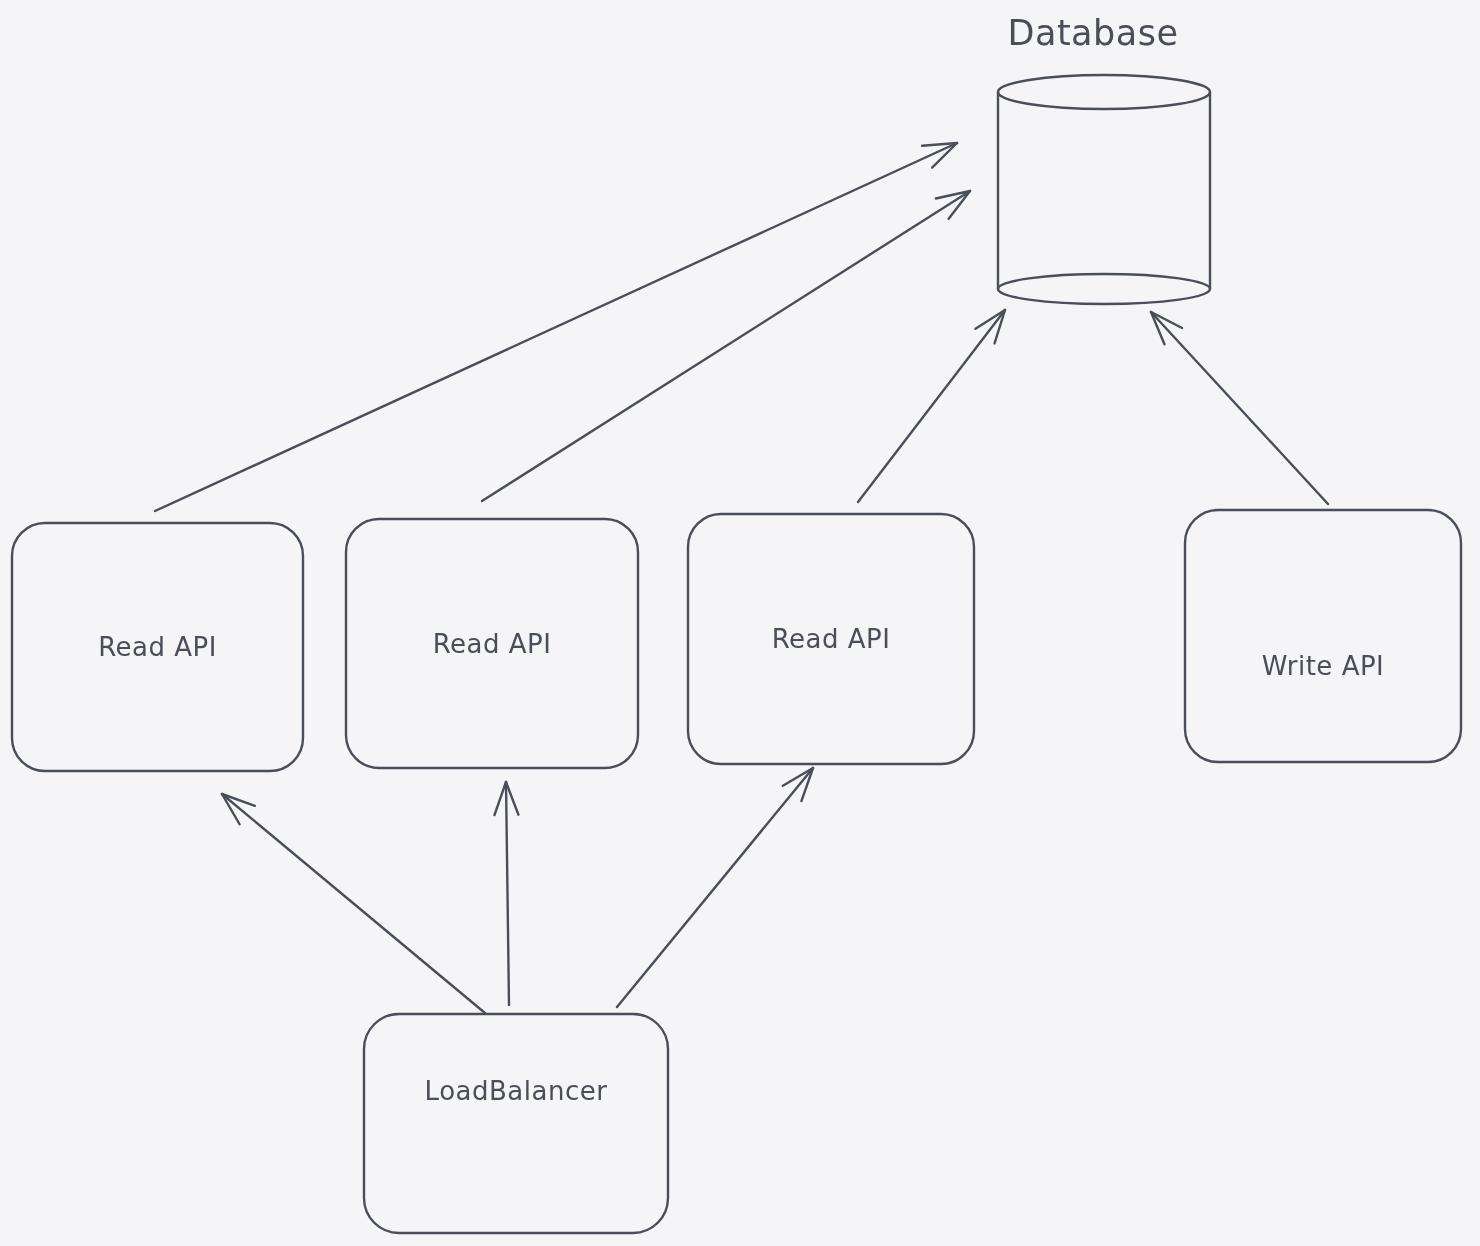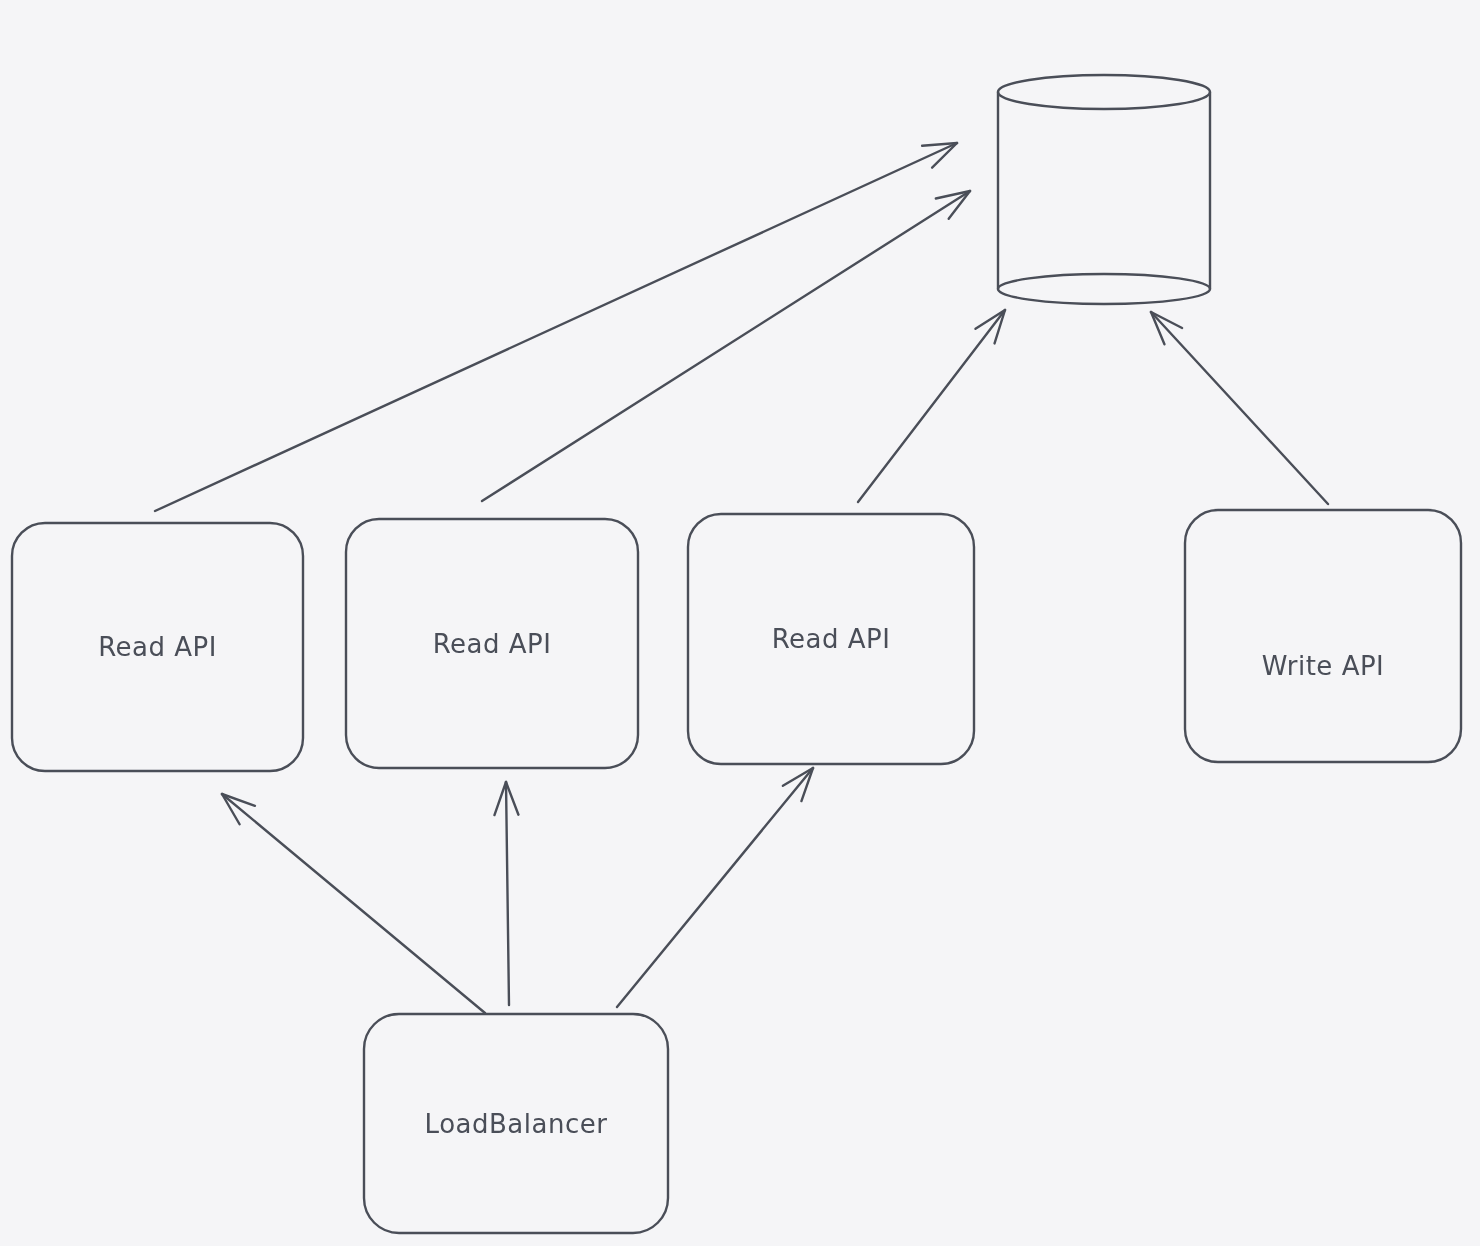--- a/index.html
+++ b/index.html
@@ -115,24 +115,25 @@
         <line x1="506" y1="782" x2="494.44192812440195" y2="815.036509720588"></line>
         <line x1="506" y1="782" x2="518.4426029124791" y2="814.7136306875647"></line>
       </g>
     <g class="ink">
         <line x1="617" y1="1007" x2="813" y2="768"></line>
         <line x1="813" y1="768" x2="782.8714974794834" y2="785.8121681968037"></line>
         <line x1="813" y1="768" x2="801.4313640330355" y2="801.0328118976247"></line>
       </g>
   </svg>
 
+  <div class="node-label title-label" style="left: 953px; top: 8px; width: 280px; height: 50px;">Database</div>
 
   <div class="node-label" style="left: 12px; top: 523px; width: 291px; height: 248px;">Read API</div>
 
   <div class="node-label" style="left: 346px; top: 519px; width: 292px; height: 249px;">Read API</div>
 
   <div class="node-label" style="left: 688px; top: 514px; width: 286px; height: 250px;">Read API</div>
 
   <div class="node-label" style="left: 1185px; top: 510px; width: 276px; height: 312px;">Write API</div>
 
-  <div class="node-label" style="left: 364px; top: 1014px; width: 304px; height: 219px;">LoadBalancer</div>
+  <div class="node-label" style="left: 364px; top: 981px; width: 304px; height: 219px;">LoadBalancer</div>
 
 </div>
 
 </body></html>

